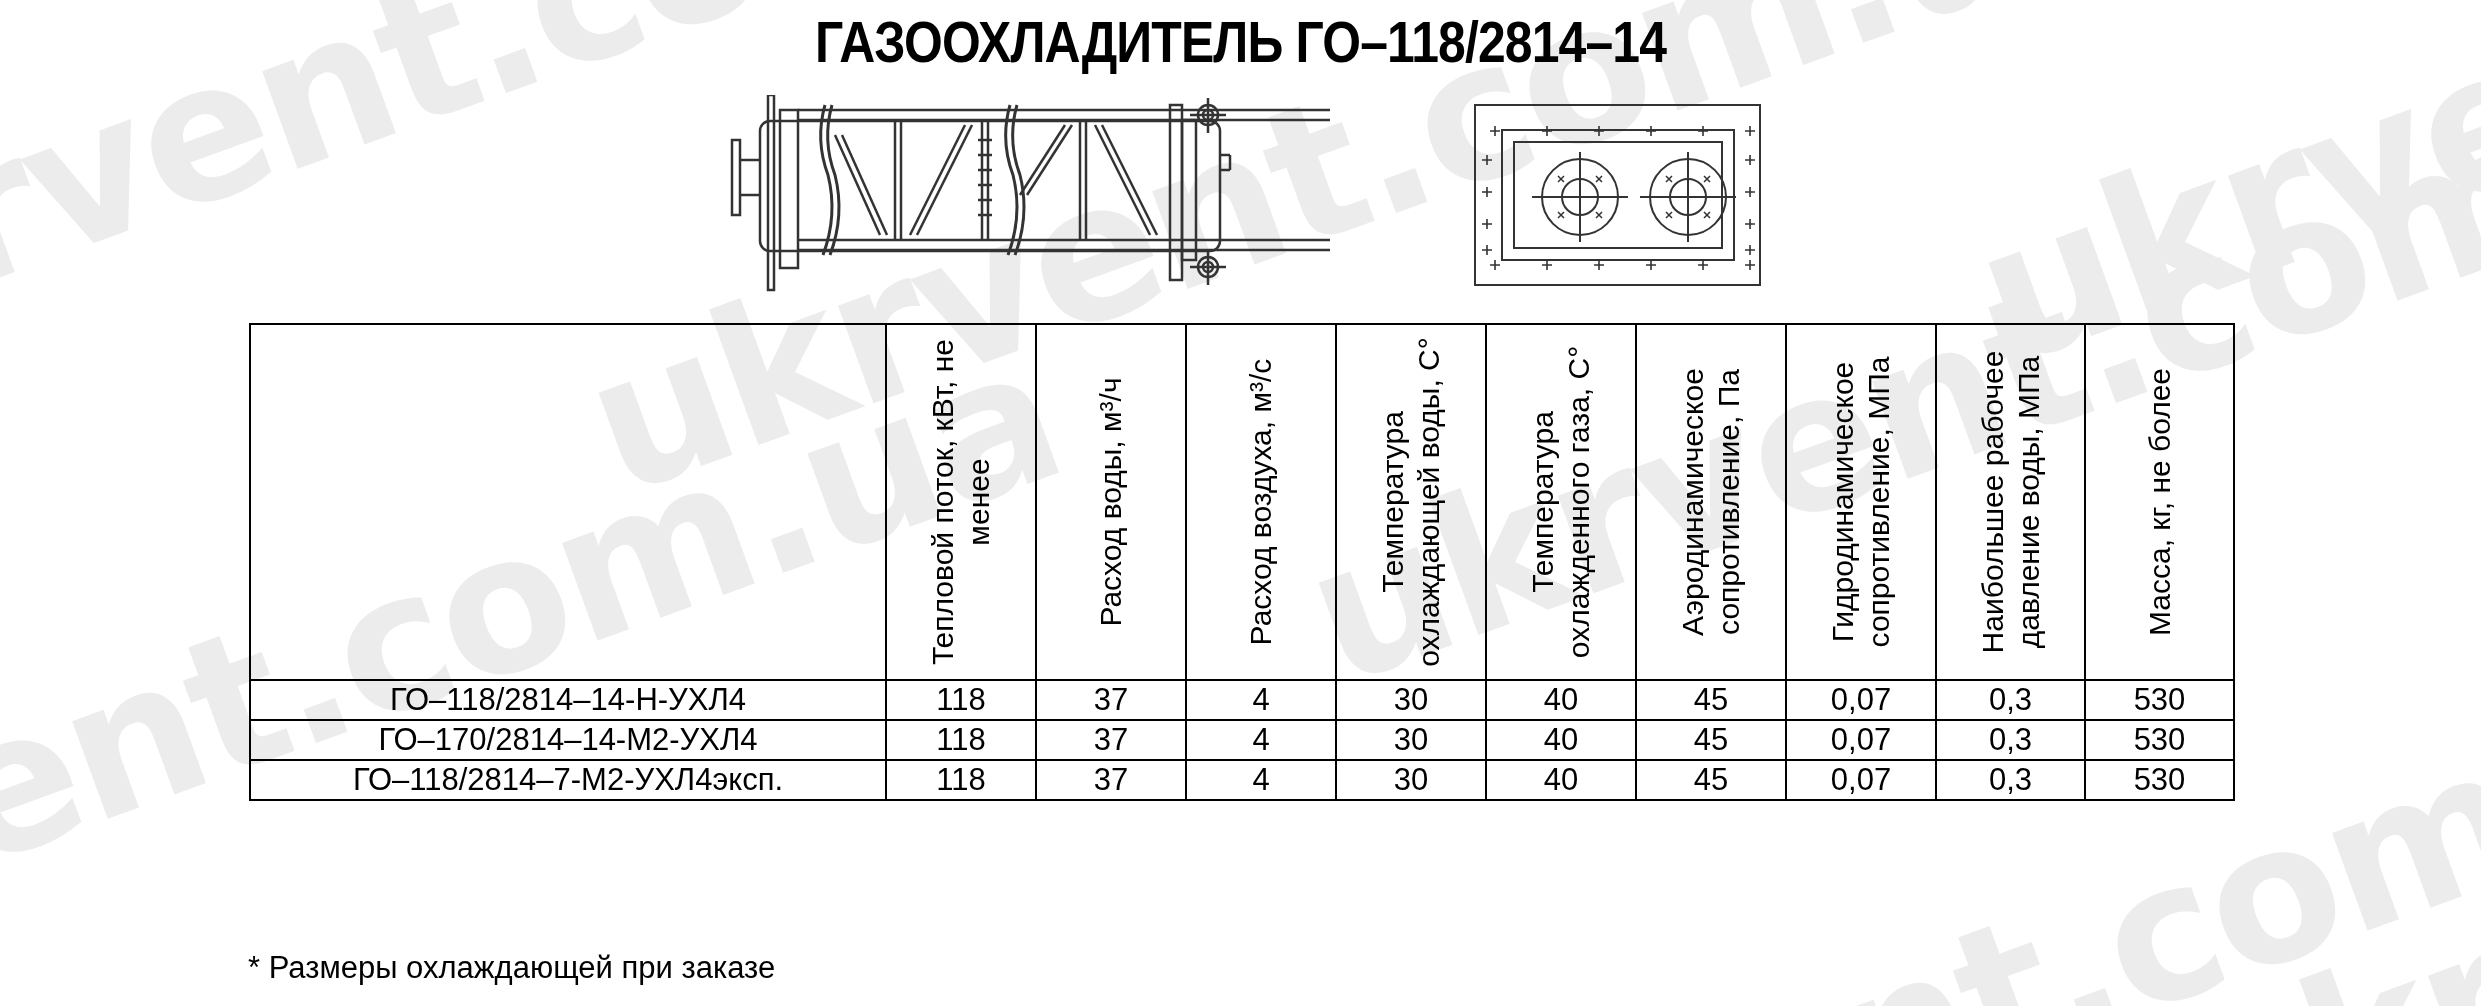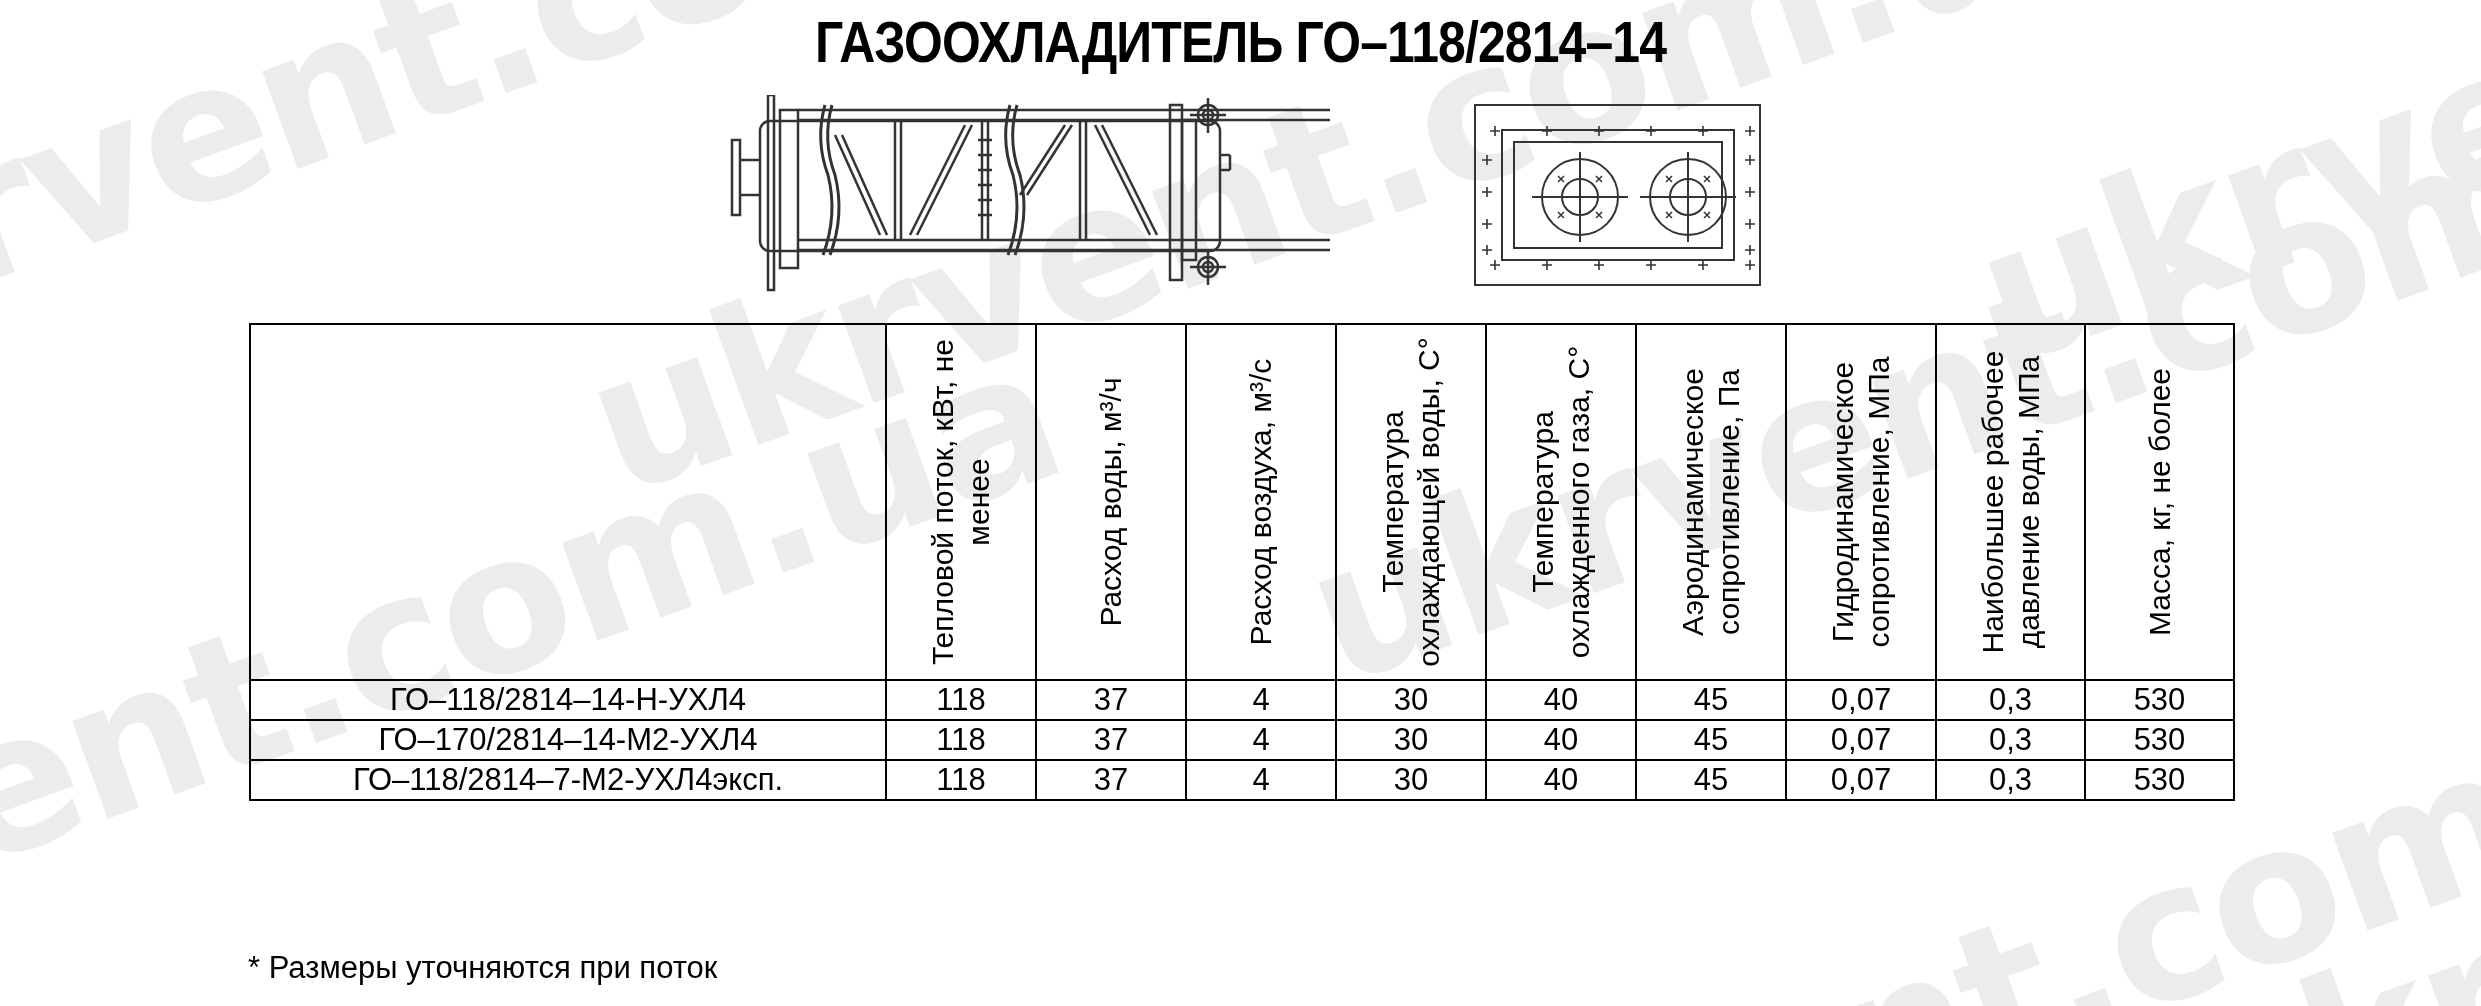--- a/index.html
+++ b/index.html
@@ -196,14 +196,14 @@
         <td>30</td>
         <td>40</td>
         <td>45</td>
         <td>0,07</td>
         <td>0,3</td>
         <td>530</td>
       </tr>
     </tbody>
   </table>
 
-  <div class="footnote">* Размеры уточняются при поток</div>
+  <div class="footnote">* Размеры охлаждающей при заказе</div>
 </div>
 
 </body></html>

